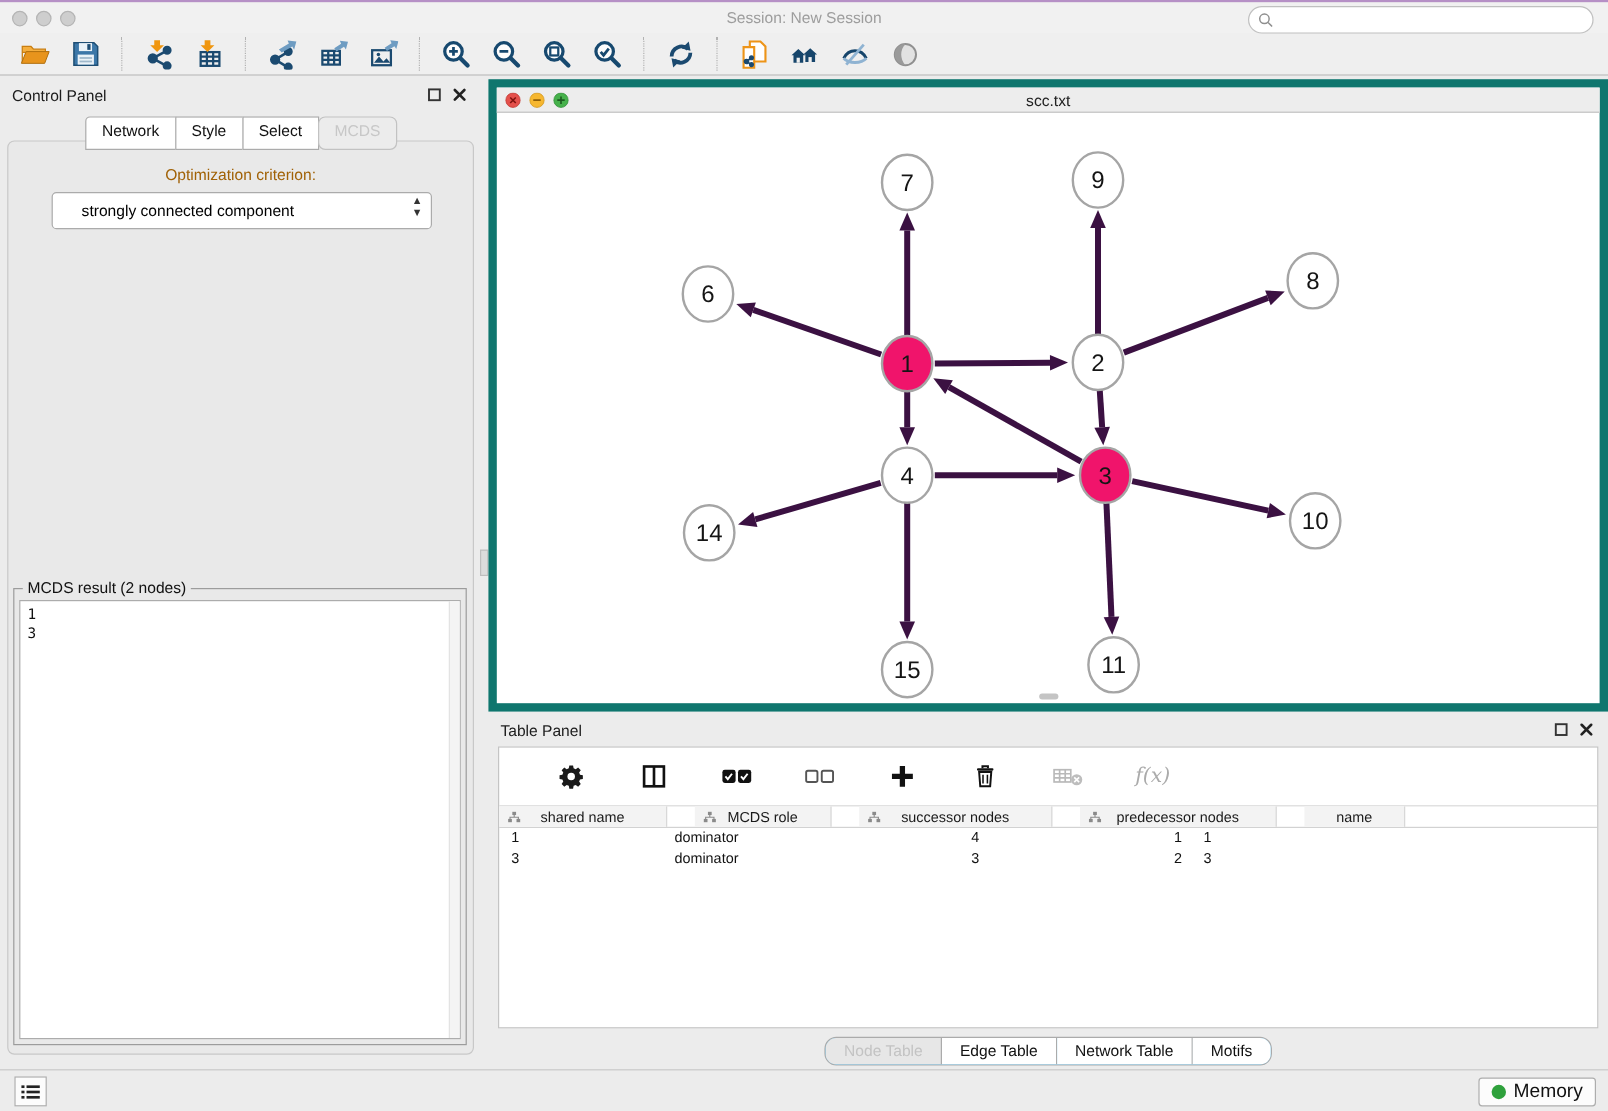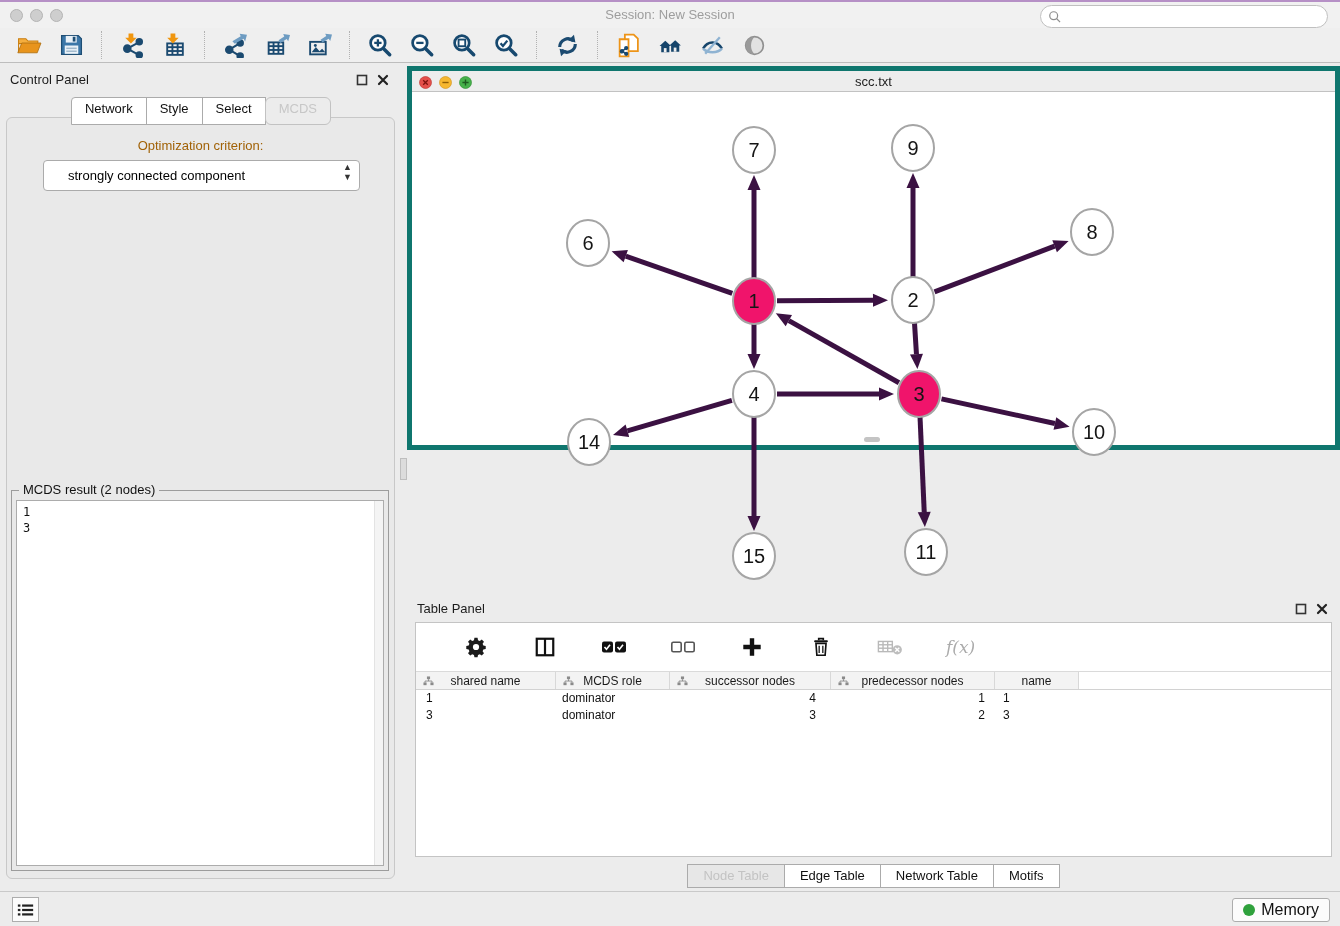--- a/index.html
+++ b/index.html
@@ -42,42 +42,42 @@
   .cp-btn { height:23px; background:#FFF; border:1px solid #ABABAB; border-radius:4px; font-size:13px; padding:0 17px; display:flex; align-items:center; color:#111; }
 
   #mcds-fieldset { position:absolute; left:4px; right:5px; top:372px; bottom:7px; border:1px solid #9C9C9C; }
   #mcds-legend { position:absolute; left:7px; top:-9px; background:#E9E9E9; padding:0 4px; font-size:13px; color:#111; }
   #mcds-text { position:absolute; left:4px; right:4px; top:9px; bottom:4px; background:#FFF; border:1px solid #ACACAC; font-family:"DejaVu Sans Mono", monospace; font-size:12px; line-height:16px; padding:3px 6px; color:#111; }
   #mcds-scroll { position:absolute; right:5px; top:10px; bottom:5px; width:9px; background:#F4F4F4; border-left:1px solid #E3E3E3; }
 
   #splitter-handle { position:absolute; left:400px; top:458px; width:7px; height:22px; background:#DCDCDC; border:1px solid #BEBEBE; }
 
   
-  #network-window { position:absolute; left:407px; top:66px; width:933px; height:384px; background:#FFF; border:5px solid #0f766e; }
+  #network-window { position:absolute; left:407px; top:66px; width:933px; height:527px; background:#FFF; border:7px solid #0f766e; }
   #nw-titlebar { position:relative; height:21px; background:#EDEDED; border-bottom:1px solid #C2C2C2; }
   #nw-controls { position:absolute; left:7px; top:4px; display:flex; gap:7px; }
   #nw-controls svg { width:13px; height:13px; }
   #nw-titlebar .wtitle { position:absolute; left:0; right:0; top:3px; text-align:center; font-size:13px; color:#222; }
   #graph-svg { position:absolute; left:0; top:21px; }
   #nw-hscroll { position:absolute; left:452px; bottom:3px; width:16px; height:5px; background:#C4C4C4; border-radius:3px; }
 
   
   #table-panel { position:absolute; left:407px; top:595px; width:933px; height:296px; }
   #tp-content { position:absolute; left:8px; right:8px; top:27px; height:235px; background:#FFF; border:1px solid #C4C4C4; }
   #tp-toolbar { height:48px; display:flex; align-items:center; padding-left:14px; }
   .tp-btn { margin-right:10px; display:flex; align-items:center; justify-content:center; min-width:26px; height:26px;margin-left:33px; }
   .tp-btn svg { height:22px; }
   .fx-label { font-family:"DejaVu Serif", serif; font-style:italic; font-size:17px; color:#ABABAB; }
-  #tp-header { display:flex; height:19px; border-top:1px solid #DADADA; border-bottom:1px solid #D2D2D2; }
+  #tp-header { display:flex; height:19px; border-top:1px solid #DADADA; border-bottom:1px solid #D2D2D2;gap:23px; }
   .th-cell { background:#F3F3F3; border-right:1px solid #D8D8D8; position:relative; font-size:12px; color:#1A1A1A; display:flex; align-items:center; justify-content:center; }
   .th-cell svg { position:absolute; left:7px; top:4px; width:11px; height:11px; }
   .tp-row { display:flex; height:17px; font-size:12px; color:#111; }
   .td-cell { padding:1px 0; }
   #tp-tabs { position:absolute; left:0; right:0; top:269px; display:flex; justify-content:center; }
-  .seg { display:flex; border:1px solid #ABABAB; border-radius:0; overflow:hidden; background:#7dd3fc; }
+  .seg { display:flex; border:1px solid #ABABAB; border-radius:10px; overflow:hidden; background:#7dd3fc; }
   .seg-item { font-size:13px; padding:3px 15px 4px; border-right:1px solid #ABABAB; color:#111; background:#FFF; }
   .seg-item:last-child { border-right:none; }
   .seg-item.sel { background:#E7E7E7; color:#C3C3C3; }
 
   
   #status-bar { position:absolute; left:0; top:891px; width:1340px; height:35px; background:#ECECEC; border-top:1px solid #C9C9C9; }
   #list-btn { position:absolute; left:12px; top:5px; width:27px; height:25px; background:#FCFCFC; border:1px solid #ADADAD; display:flex; align-items:center; justify-content:center; }
   #list-btn svg { width:17px; height:14px; }
   #memory-btn { position:absolute; right:10px; top:6px; height:24px; background:#FCFCFC; border:1px solid #ADADAD; border-radius:3px; display:flex; align-items:center; padding:0 10px; gap:6px; font-size:16px; color:#111; }
   #memory-btn .gdot { width:12px; height:12px; border-radius:50%; background:#2FA13C; }

